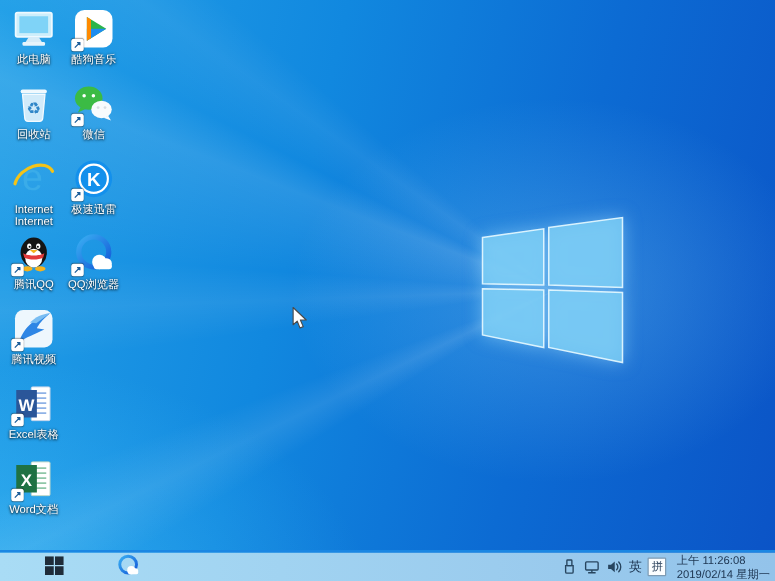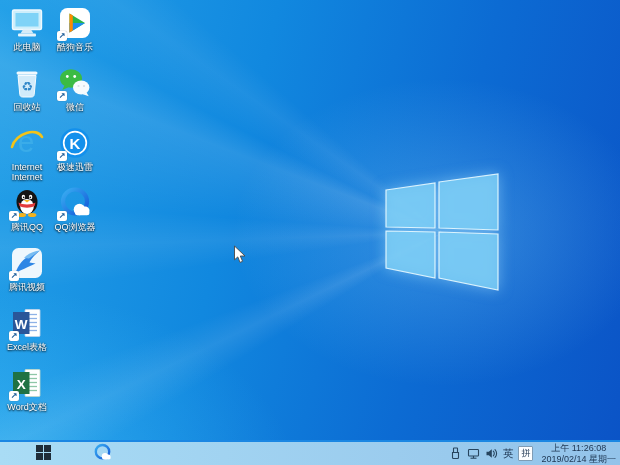--- a/index.html
+++ b/index.html
@@ -38,21 +38,21 @@
   #start-btn{position:absolute;left:30px;top:0;width:26px;height:100%;color:var(--start-glyph,#1f2c39);}
   #start-btn svg{width:15px;height:15px;fill:currentColor;}
   #pinned-qq{position:absolute;left:88px;top:0;width:28px;height:100%;}
   #pinned-qq svg{width:19px;height:19px;}
   #tray{position:absolute;right:2px;top:0;height:100%;display:flex;align-items:center;gap:5px;padding-right:2px;}
   .tray-icon{display:inline-flex;color:#27455f;}
   .tray-icon svg{width:13px;height:13px;}
   .ime{font-size:10.5px;color:var(--tray-text,#1c3450);}
   .ime-box{width:13px;height:13px;background:#fcfeff;border:1px solid #7f9cb4;border-radius:1px;
     font-size:9px;line-height:13px;text-align:center;color:var(--tray-text,#1c3450);display:inline-block;}
-  .clock{margin-left:3px;text-align:center;font-size:9px;line-height:10.5px;color:var(--tray-text,#1c3450);white-space:nowrap;}
+  .clock{margin-left:3px;text-align:left;font-size:9px;line-height:10.5px;color:var(--tray-text,#1c3450);white-space:nowrap;}
   #cursor{position:absolute;left:233px;top:245px;width:13px;height:19px;pointer-events:none;}
 </style>
 </head>
 <body>
 
 <div id="screen">
 
   <svg id="win-logo" viewBox="0 0 125 126">
     <polygon points="6,22 55,15 55,60 6,59"></polygon>
     <polygon points="59,14 118,6 118,62 59,60"></polygon>

